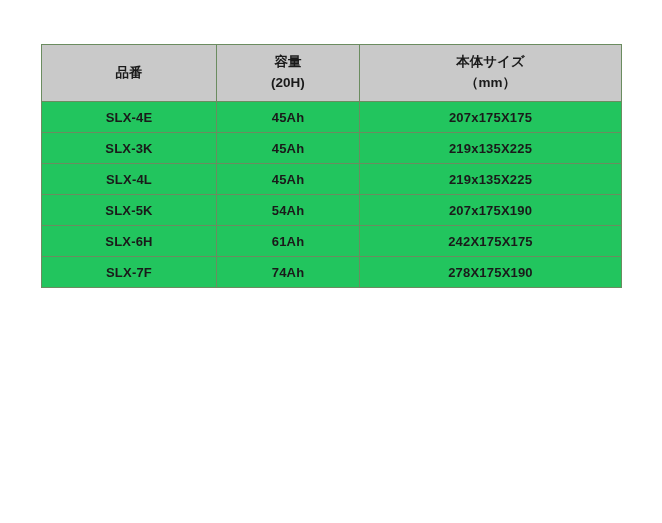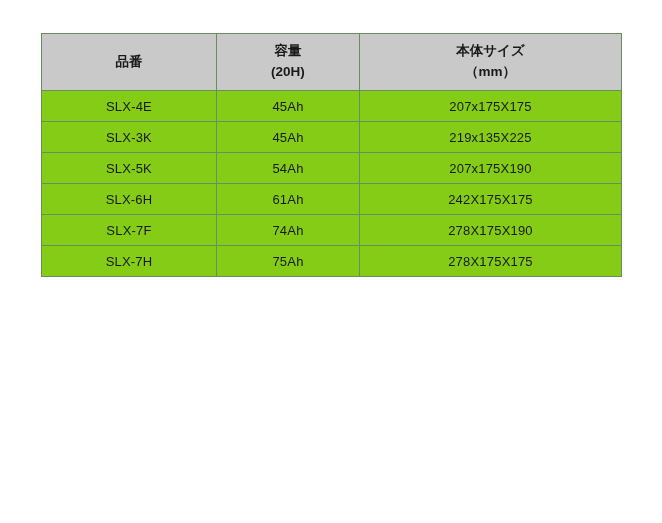--- a/index.html
+++ b/index.html
@@ -15,21 +15,21 @@
   }
   .page {
     position: relative;
     width: 662px;
     height: 523px;
     box-sizing: border-box;
   }
   .table-wrap {
     position: absolute;
     left: 41px;
-    top: 33px;
+    top: 44px;
     width: 580px;
   }
   table.spec {
     border-collapse: collapse;
     width: 580px;
     table-layout: fixed;
     border: 1px solid #5a7a52;
   }
   table.spec col.c0 { width: 175px; }
   table.spec col.c1 { width: 143px; }
@@ -46,23 +46,23 @@
   table.spec thead th {
     background: #c9c9c9;
     font-weight: bold;
     height: 56px;
     line-height: 1.55;
     font-size: 13.5px;
   }
   table.spec thead th .l1 { display: block; }
   table.spec thead th .l2 { display: block; }
   table.spec tbody td {
-    background: #84cc16;
+    background: #22c55e;
     height: 30px;
-    font-weight: normal;
+    font-weight: bold;
     letter-spacing: 0.2px;
   }
 </style>
 </head>
 <body>
 
 <div class="page">
   <div class="table-wrap">
     <table class="spec">
       <colgroup>
@@ -90,35 +90,35 @@
           <td>SLX-4E</td>
           <td>45Ah</td>
           <td>207x175X175</td>
         </tr>
         <tr>
           <td>SLX-3K</td>
           <td>45Ah</td>
           <td>219x135X225</td>
         </tr>
         <tr>
+          <td>SLX-4L</td>
+          <td>45Ah</td>
+          <td>219x135X225</td>
+        </tr>
+        <tr>
           <td>SLX-5K</td>
           <td>54Ah</td>
           <td>207x175X190</td>
         </tr>
         <tr>
           <td>SLX-6H</td>
           <td>61Ah</td>
           <td>242X175X175</td>
         </tr>
         <tr>
           <td>SLX-7F</td>
           <td>74Ah</td>
           <td>278X175X190</td>
         </tr>
-        <tr>
-          <td>SLX-7H</td>
-          <td>75Ah</td>
-          <td>278X175X175</td>
-        </tr>
       </tbody>
     </table>
   </div>
 </div>
 
 </body></html>

